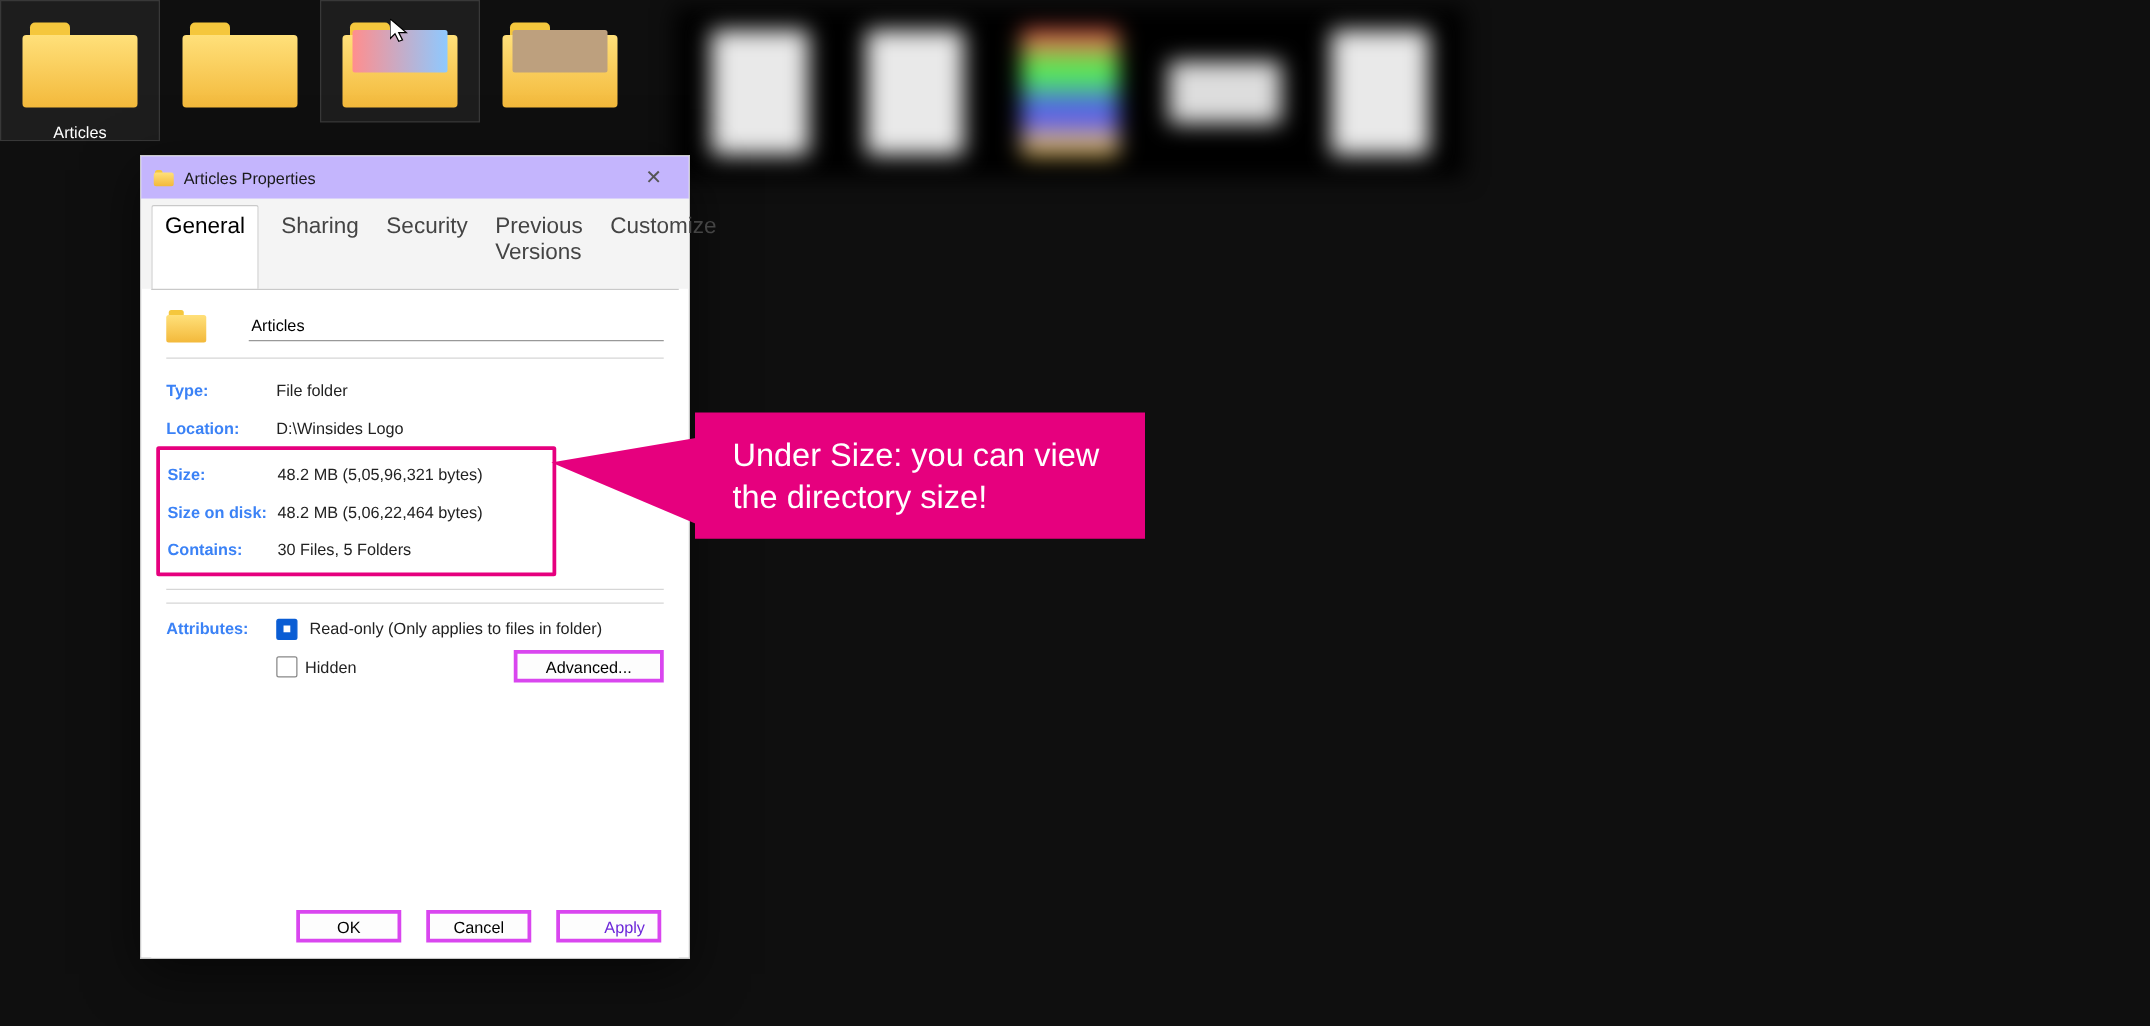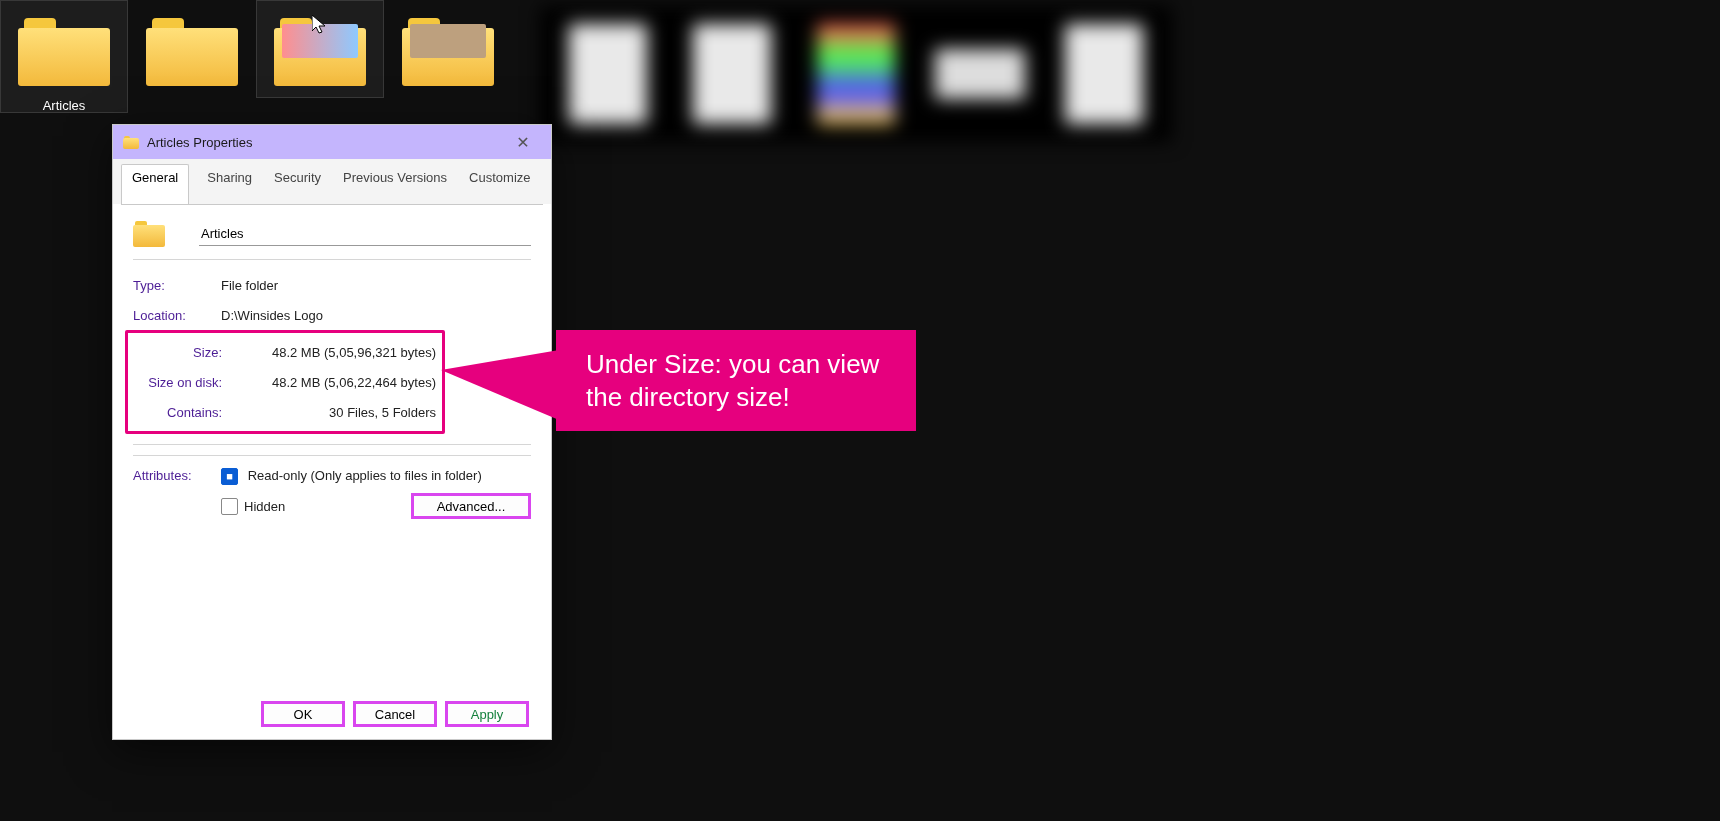--- a/index.html
+++ b/index.html
@@ -125,21 +125,21 @@
   .close-x {
     width: 40px; height: 28px;
     display:flex; align-items:center; justify-content:center;
     color:#555; font-size:16px;
   }
 
   .tabs {
     display:flex;
     padding: 4px 10px 0 14px;
     gap: 14px;
-    font-size: 13px;
+    font-size: 18px;
     color:#444;
     background:#f4f4f4;
   }
   .tab-item {
     padding: 6px 4px 20px 4px;
     position:relative;
     top:1px;
   }
   .tab-item.active {
     background:#fff;
@@ -159,21 +159,21 @@
     min-height: 420px;
     position:relative;
   }
 
   .row {
     display:flex;
     align-items:center;
     min-height: 26px;
     padding: 2px 0;
   }
-  .row .lbl { width: 88px; color:#4c1d95; }
+  .row .lbl { width: 88px; color:#3b82f6;font-weight:bold; }
   .row .val { flex:1; color:#222; }
 
   .hr {
     border: none;
     border-top: 1px solid #d6d6d6;
     margin: 10px 0;
   }
 
   .name-input {
     flex:1;
@@ -183,21 +183,20 @@
     font: inherit;
     outline: none;
   }
 
   .highlight-box {
     border: 3px solid #e6007e;
     border-radius: 2px;
     padding: 4px 6px;
     margin-left: -8px;
     margin-right: 86px;
-    text-align: right;
   }
 
   .chk {
     width:15px; height:15px;
     border:1px solid #888;
     border-radius:2px;
     display:inline-flex; align-items:center; justify-content:center;
     margin-right:6px;
     vertical-align:middle;
   }
@@ -210,28 +209,28 @@
   }
 
   .win-btn {
     min-width: 84px;
     height: 26px;
     border:3px solid #d946ef;
     background:#fdfdfd;
     font: inherit;
     padding: 0 10px;
   }
-  .win-btn:disabled { color:#15803d; }
+  .win-btn:disabled { color:#6d28d9;text-align:right; }
 
   .dlg-buttons {
     position:absolute;
     right: 14px;
     bottom: 12px;
     display:flex;
-    gap: 8px;
+    gap: 20px;
     background:#fff;
   }
   .dialog-footer-bg {
     position:absolute;
     left:0; right:0; bottom:0; height:48px;
     background:#fff;
   }
 
   
   .callout {

